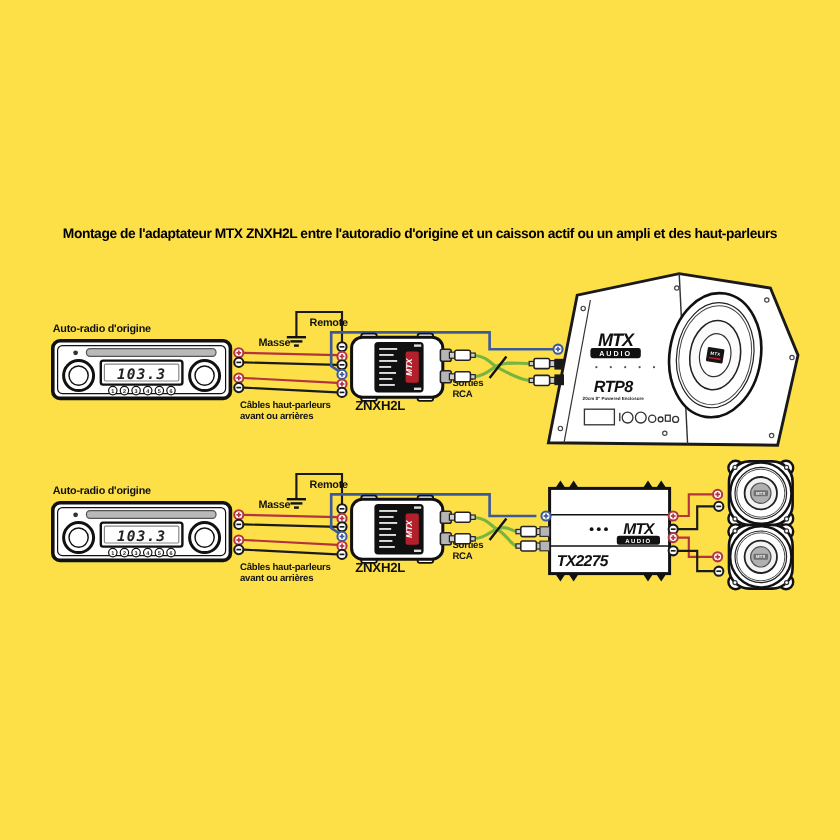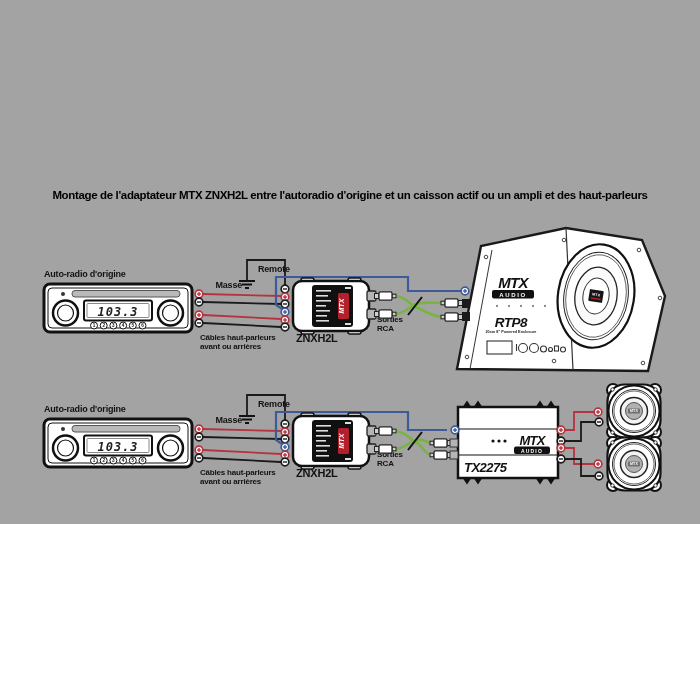--- a/index.html
+++ b/index.html
@@ -1,16 +1,16 @@
 <!DOCTYPE html>
 <html style="--positive_wire: #b5333f; --negative_wire: #1a1a1a; --remote_wire: #3d5a99; --rca_cable: #79b441;"><head>
 <meta charset="utf-8">
 <style>
   html,body{margin:0;padding:0;background:#fff}
-  .canvas{position:relative;width:700px;height:524px;background:#a3a3a3;overflow:hidden;font-family:"Liberation Sans",sans-serif}
+  .canvas{position:relative;width:700px;height:700px;background:#fde047;overflow:hidden;font-family:"Liberation Sans",sans-serif}
   .title{position:absolute;top:189px;left:0;width:700px;text-align:center;font-weight:bold;
          font-size:11.5px;letter-spacing:-0.35px;white-space:nowrap;color:#000}
   svg{position:absolute;top:0;left:0}
   
   .w-pos{stroke:var(--positive_wire);stroke-width:1.8;fill:none}
   .w-neg{stroke:var(--negative_wire);stroke-width:1.8;fill:none}
   .w-rem{stroke:var(--remote_wire);stroke-width:2.2;fill:none}
   .w-rca{stroke:var(--rca_cable);stroke-width:2.6;fill:none}
   .tc-pos{fill:#fff;stroke:var(--positive_wire);stroke-width:1.7}
   .tl-pos{stroke:var(--positive_wire);stroke-width:1.4}

